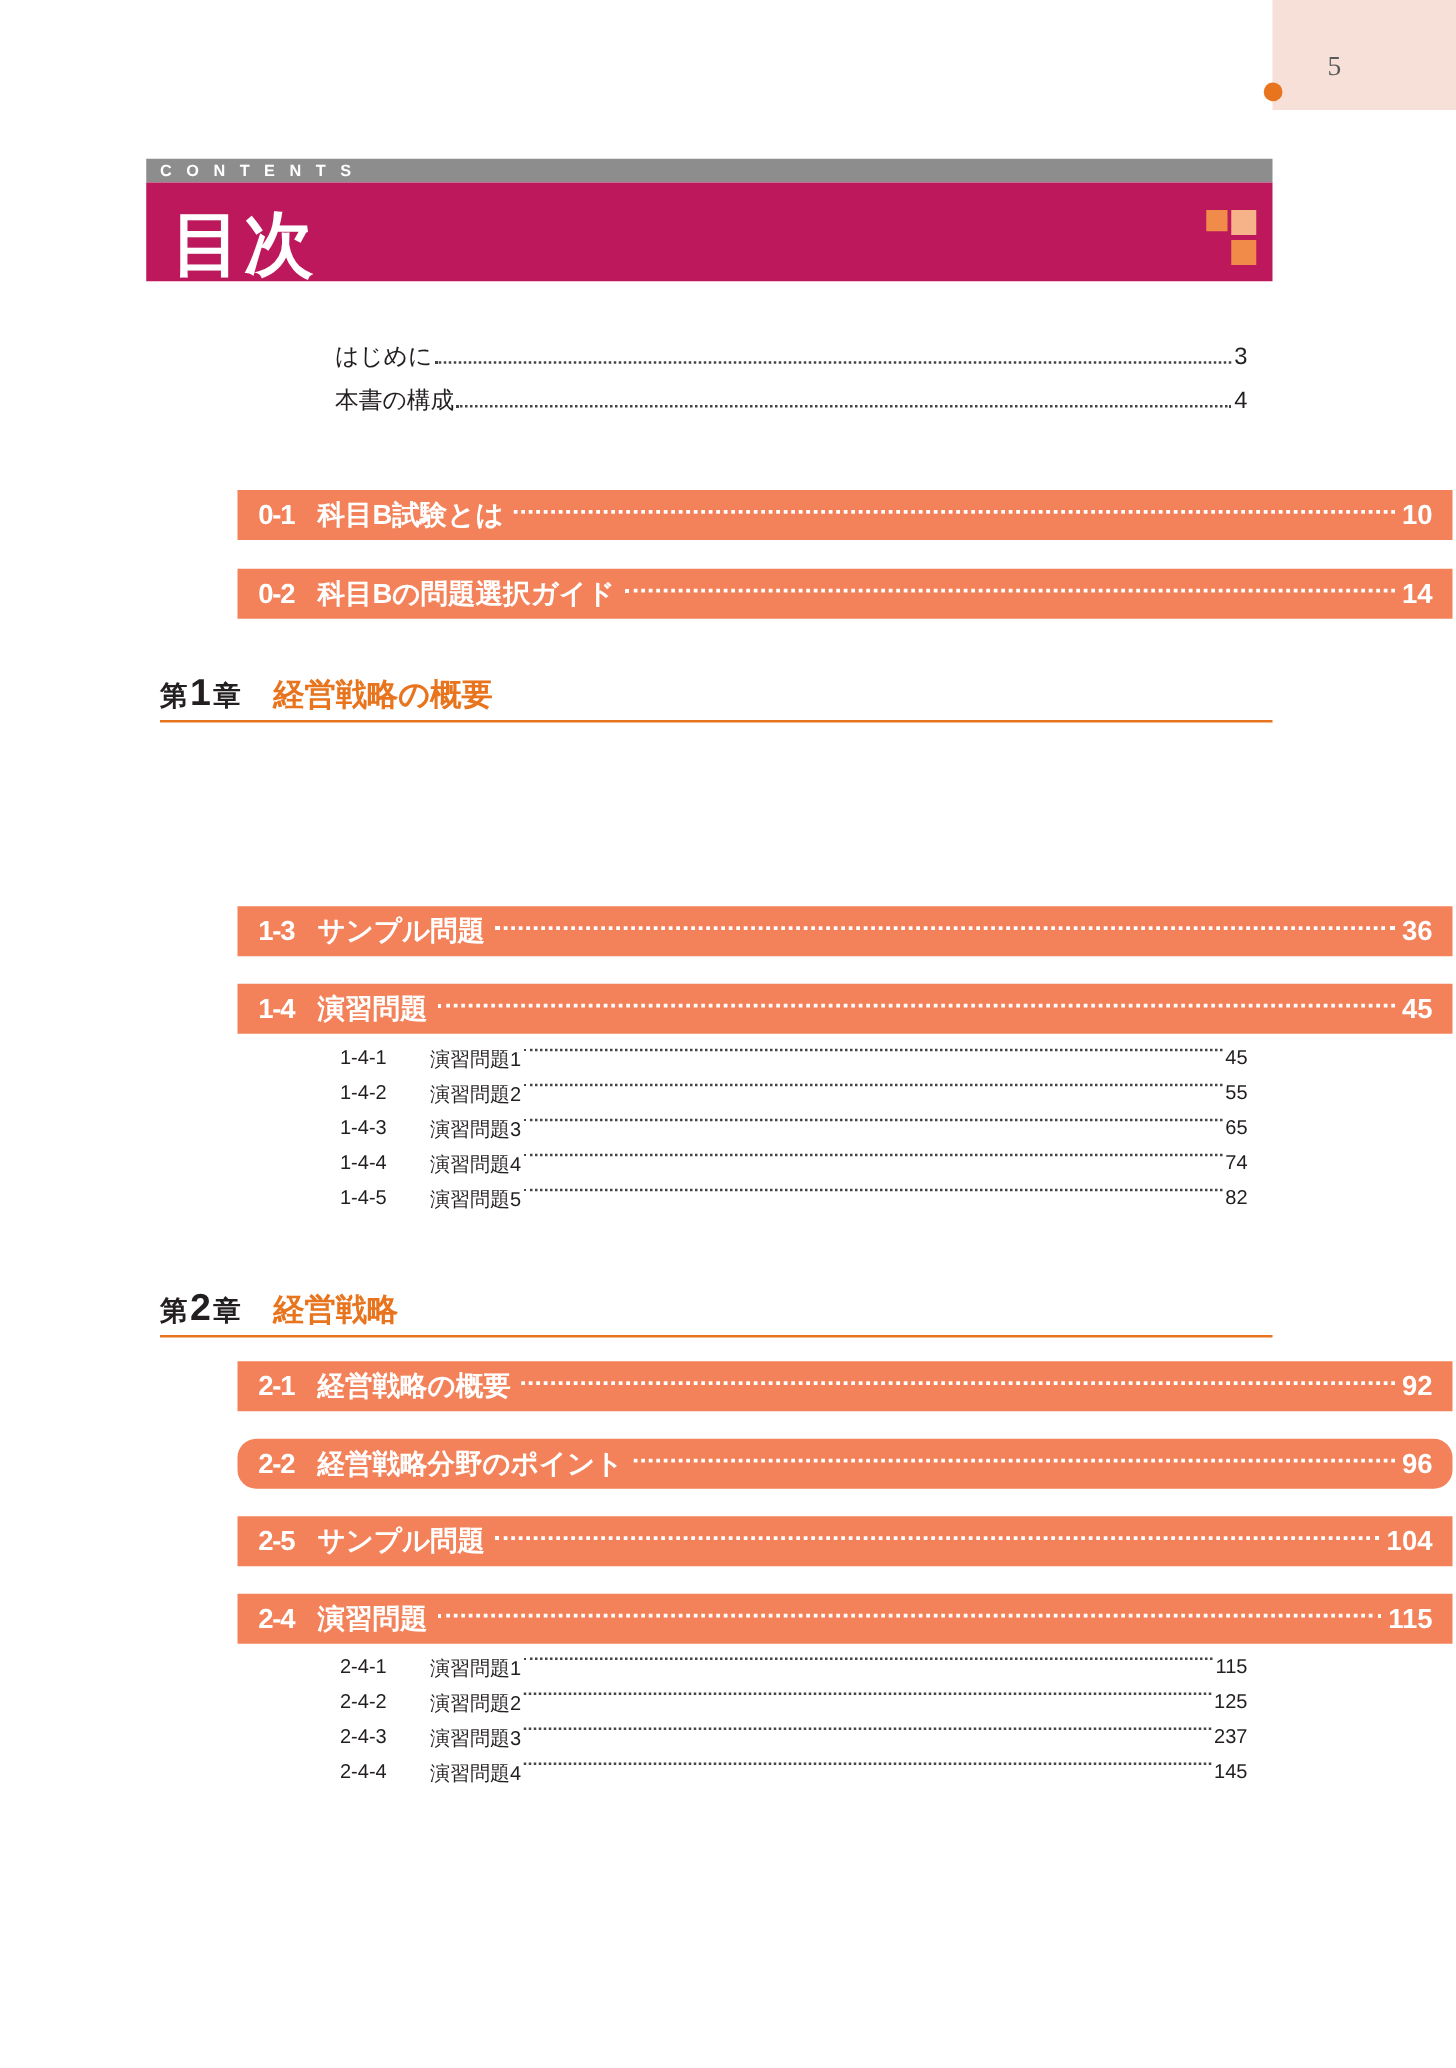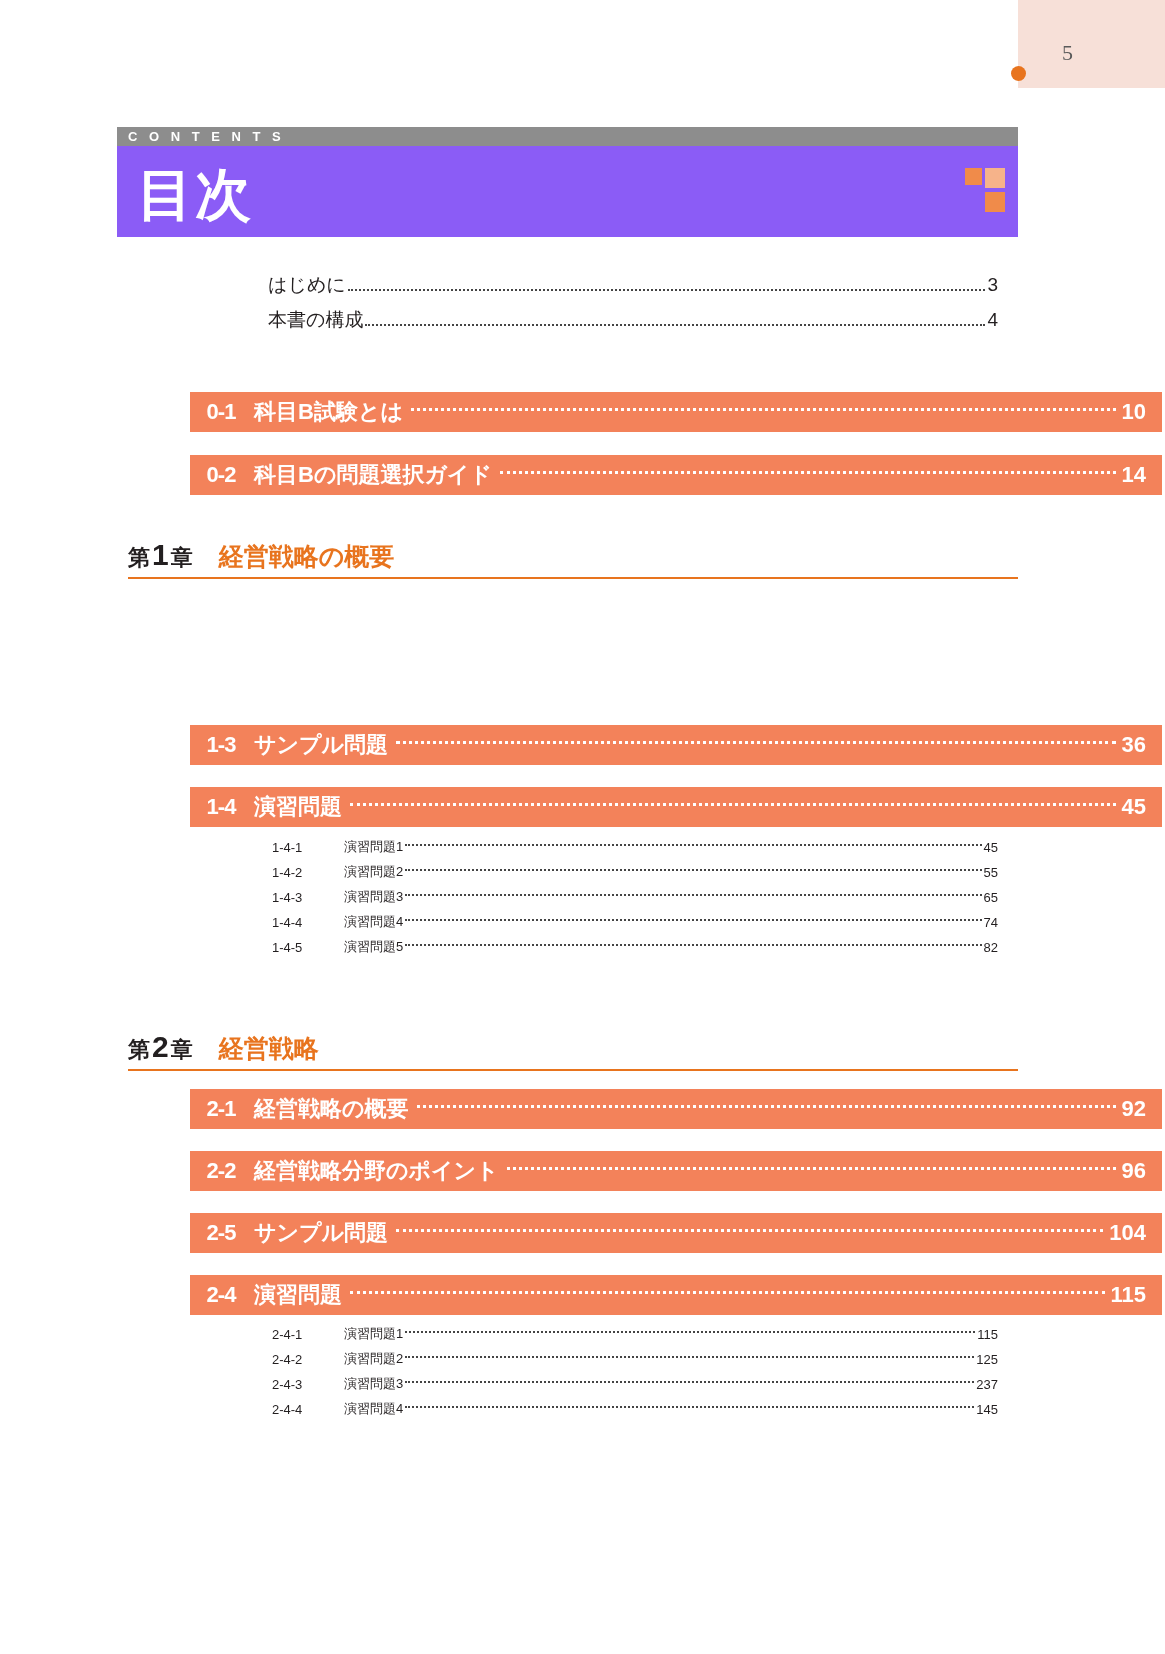--- a/index.html
+++ b/index.html
@@ -61,22 +61,22 @@
     font-size: 13px;
     letter-spacing: 4px;
     color: #ffffff;
     font-weight: bold;
   }
   .title-bar {
     position: absolute;
     left: 117px;
     top: 146px;
     width: 901px;
-    height: 91px;
-    background: #8b5cf6;
+    height: 79px;
+    background: #be185d;
   }
   .title-bar .title-text {
     position: absolute;
     left: 20px;
     top: 12px;
     font-size: 56px;
     font-weight: bold;
     color: #ffffff;
     letter-spacing: 2px;
   }
@@ -178,22 +178,22 @@
     padding-left: 26px;
   }
   
   .subs {
     position: absolute;
     left: 272px;
     width: 726px;
   }
   .sub-row {
     display: flex;
-    align-items: center;
-    font-size: 13px;
+    align-items: flex-start;
+    font-size: 16px;
     color: #231f20;
     margin-bottom: 7px;
   }
   .sub-row .sn { width: 72px; flex: 0 0 72px; }
   .sub-row .st { white-space: nowrap; }
   .sub-row .dots {
     flex: 1;
     border-bottom: 2px dotted #444;
     margin: 0 2px 5px 2px;
     height: 1px;
@@ -312,21 +312,21 @@
       </div>
     </div>
   </div>
 
   <div class="sec" style="top:1089px;">
     <span class="num">2-1</span>
     <span class="txt">経営戦略の概要</span>
     <span class="leader"></span>
     <span class="pg">92</span>
   </div>
-  <div class="sec" style="top:1151px;">
+  <div class="sec" style="top:1151px;border-radius:15px;">
     <span class="num">2-2</span>
     <span class="txt">経営戦略分野のポイント</span>
     <span class="leader"></span>
     <span class="pg">96</span>
   </div>
   <div class="sec" style="top:1213px;">
     <span class="num">2-5</span>
     <span class="txt">サンプル問題</span>
     <span class="leader"></span>
     <span class="pg">104</span>

